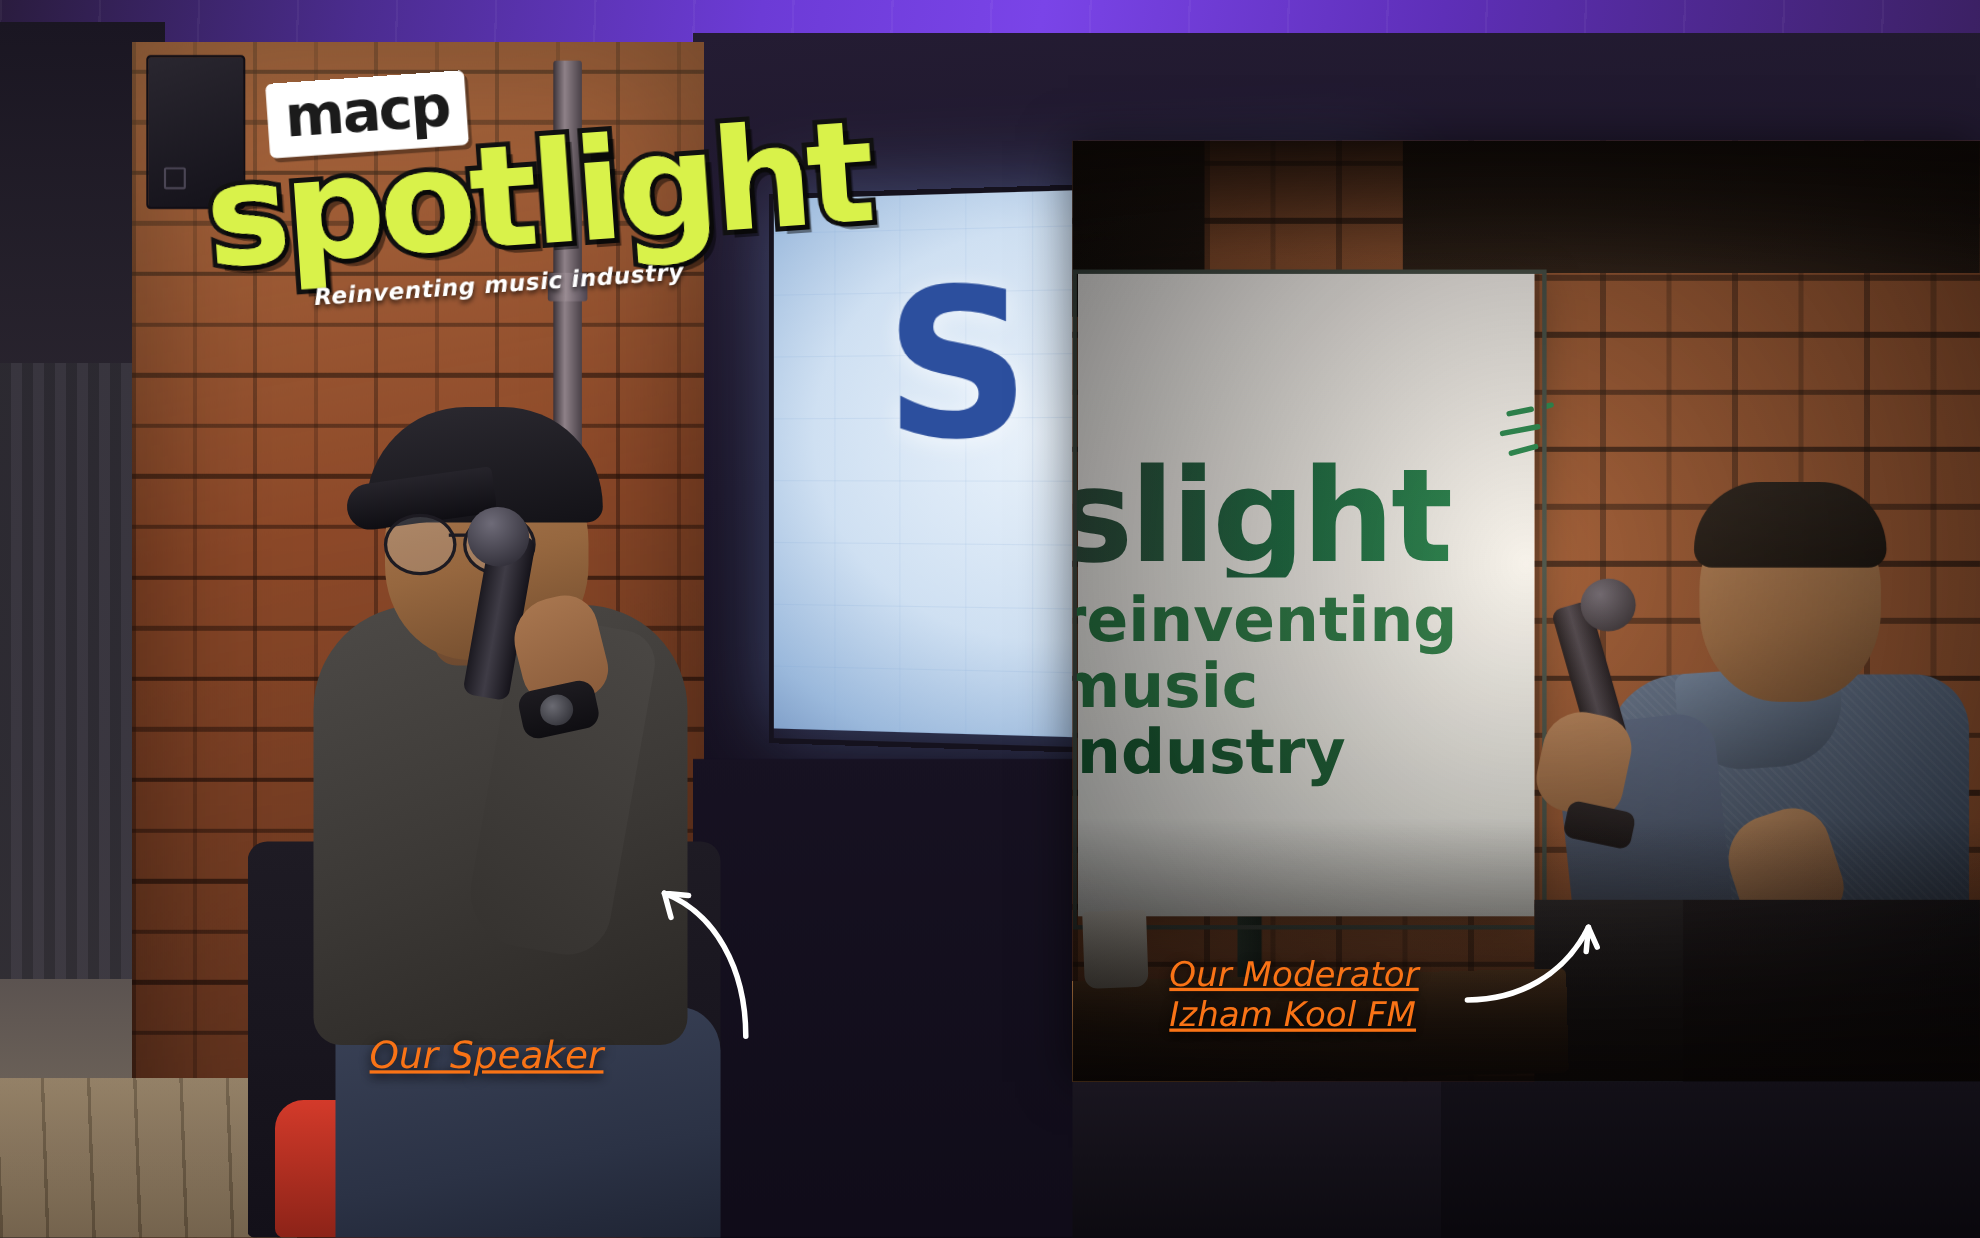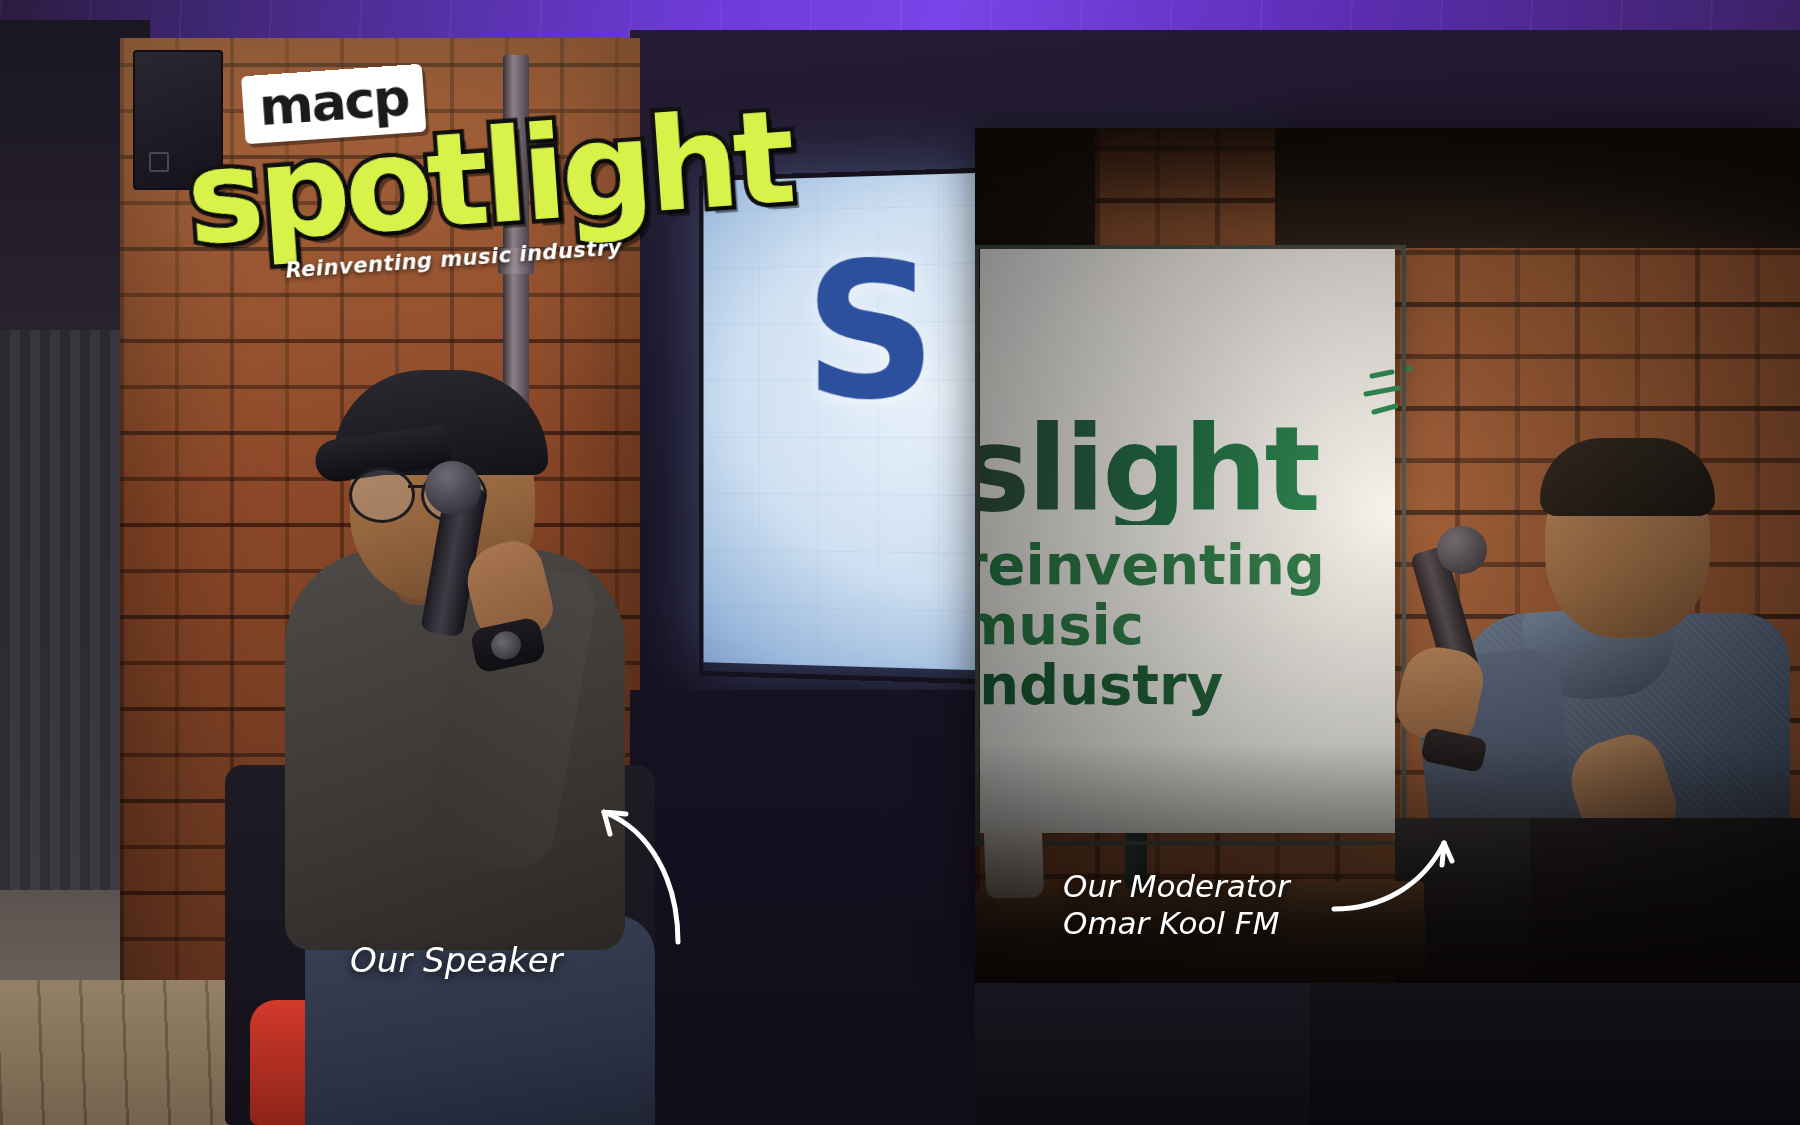--- a/index.html
+++ b/index.html
@@ -516,30 +516,31 @@
     font-size: 21px;
     font-weight: 600;
     letter-spacing: .5px;
     font-style: italic;
     text-shadow: 0 2px 5px rgba(0,0,0,.7);
   }
 
   
   .caption {
     position: absolute;
-    color: #ffffff;
+    color: #f97316;
     font-family: "DejaVu Sans", sans-serif;
     font-weight: 400;
     font-style: italic;
     text-shadow: 0 3px 10px rgba(0,0,0,.85);
     line-height: 1.18;
     white-space: nowrap;
+    text-decoration: underline;
   }
   .caption-speaker {
-    left: 302px; top: 940px;
+    left: 288px; top: 940px;
     font-size: 34px;
     text-align: center;
   }
   .caption-speaker .l1 { display:block; margin-left: 48px; }
   .caption-moderator {
     left: 1063px; top: 868px;
     font-size: 31px;
   }
   .caption-moderator .l1 { display:block; }
 
@@ -669,16 +670,16 @@
     <span class="l1">Our Speaker</span>
   </div>
 
   <svg class="arrow-moderator" viewBox="0 0 150 90">
     <path d="M4 74 C 50 74, 92 52, 114 8" stroke="#ffffff" stroke-width="5" fill="none" stroke-linecap="round"></path>
     <path d="M114 8 L112 30 M114 8 L122 26" stroke="#ffffff" stroke-width="5" fill="none" stroke-linecap="round"></path>
   </svg>
 
   <div class="caption caption-moderator">
     <span class="l1">Our Moderator</span>
-    <span class="l2">Omar Kool FM</span>
+    <span class="l2">Izham Kool FM</span>
   </div>
 
 </div>
 
 </body></html>

